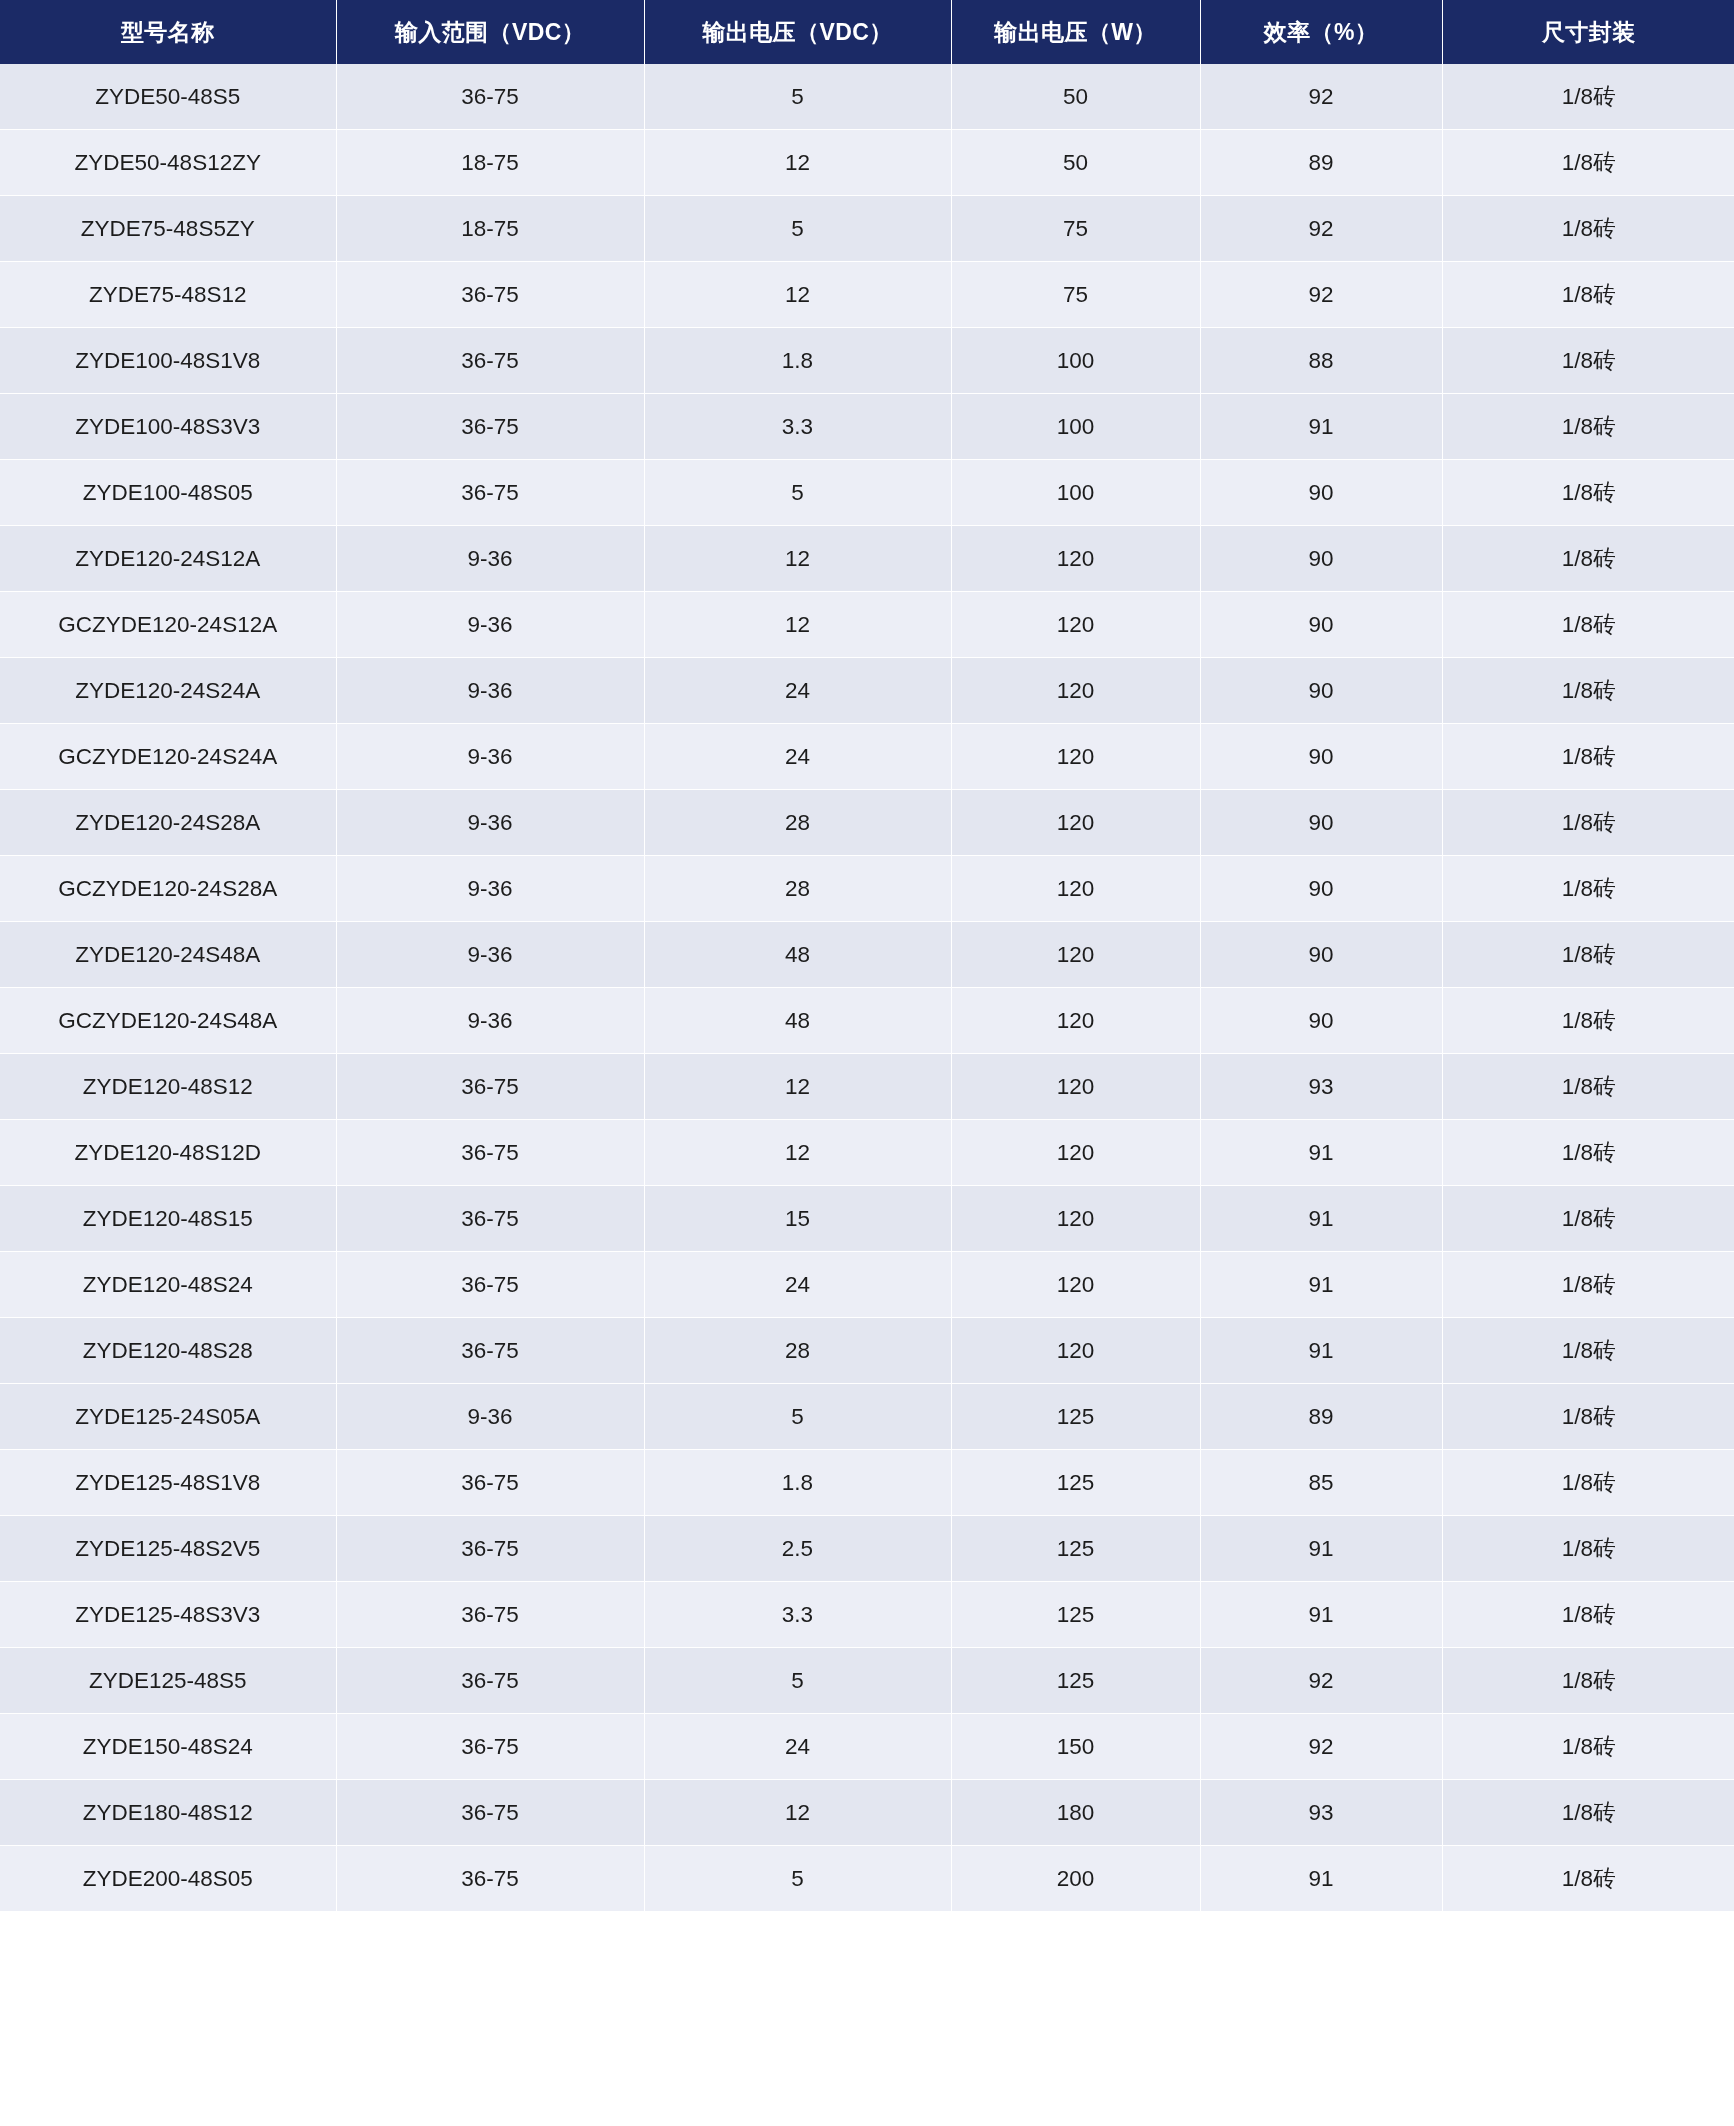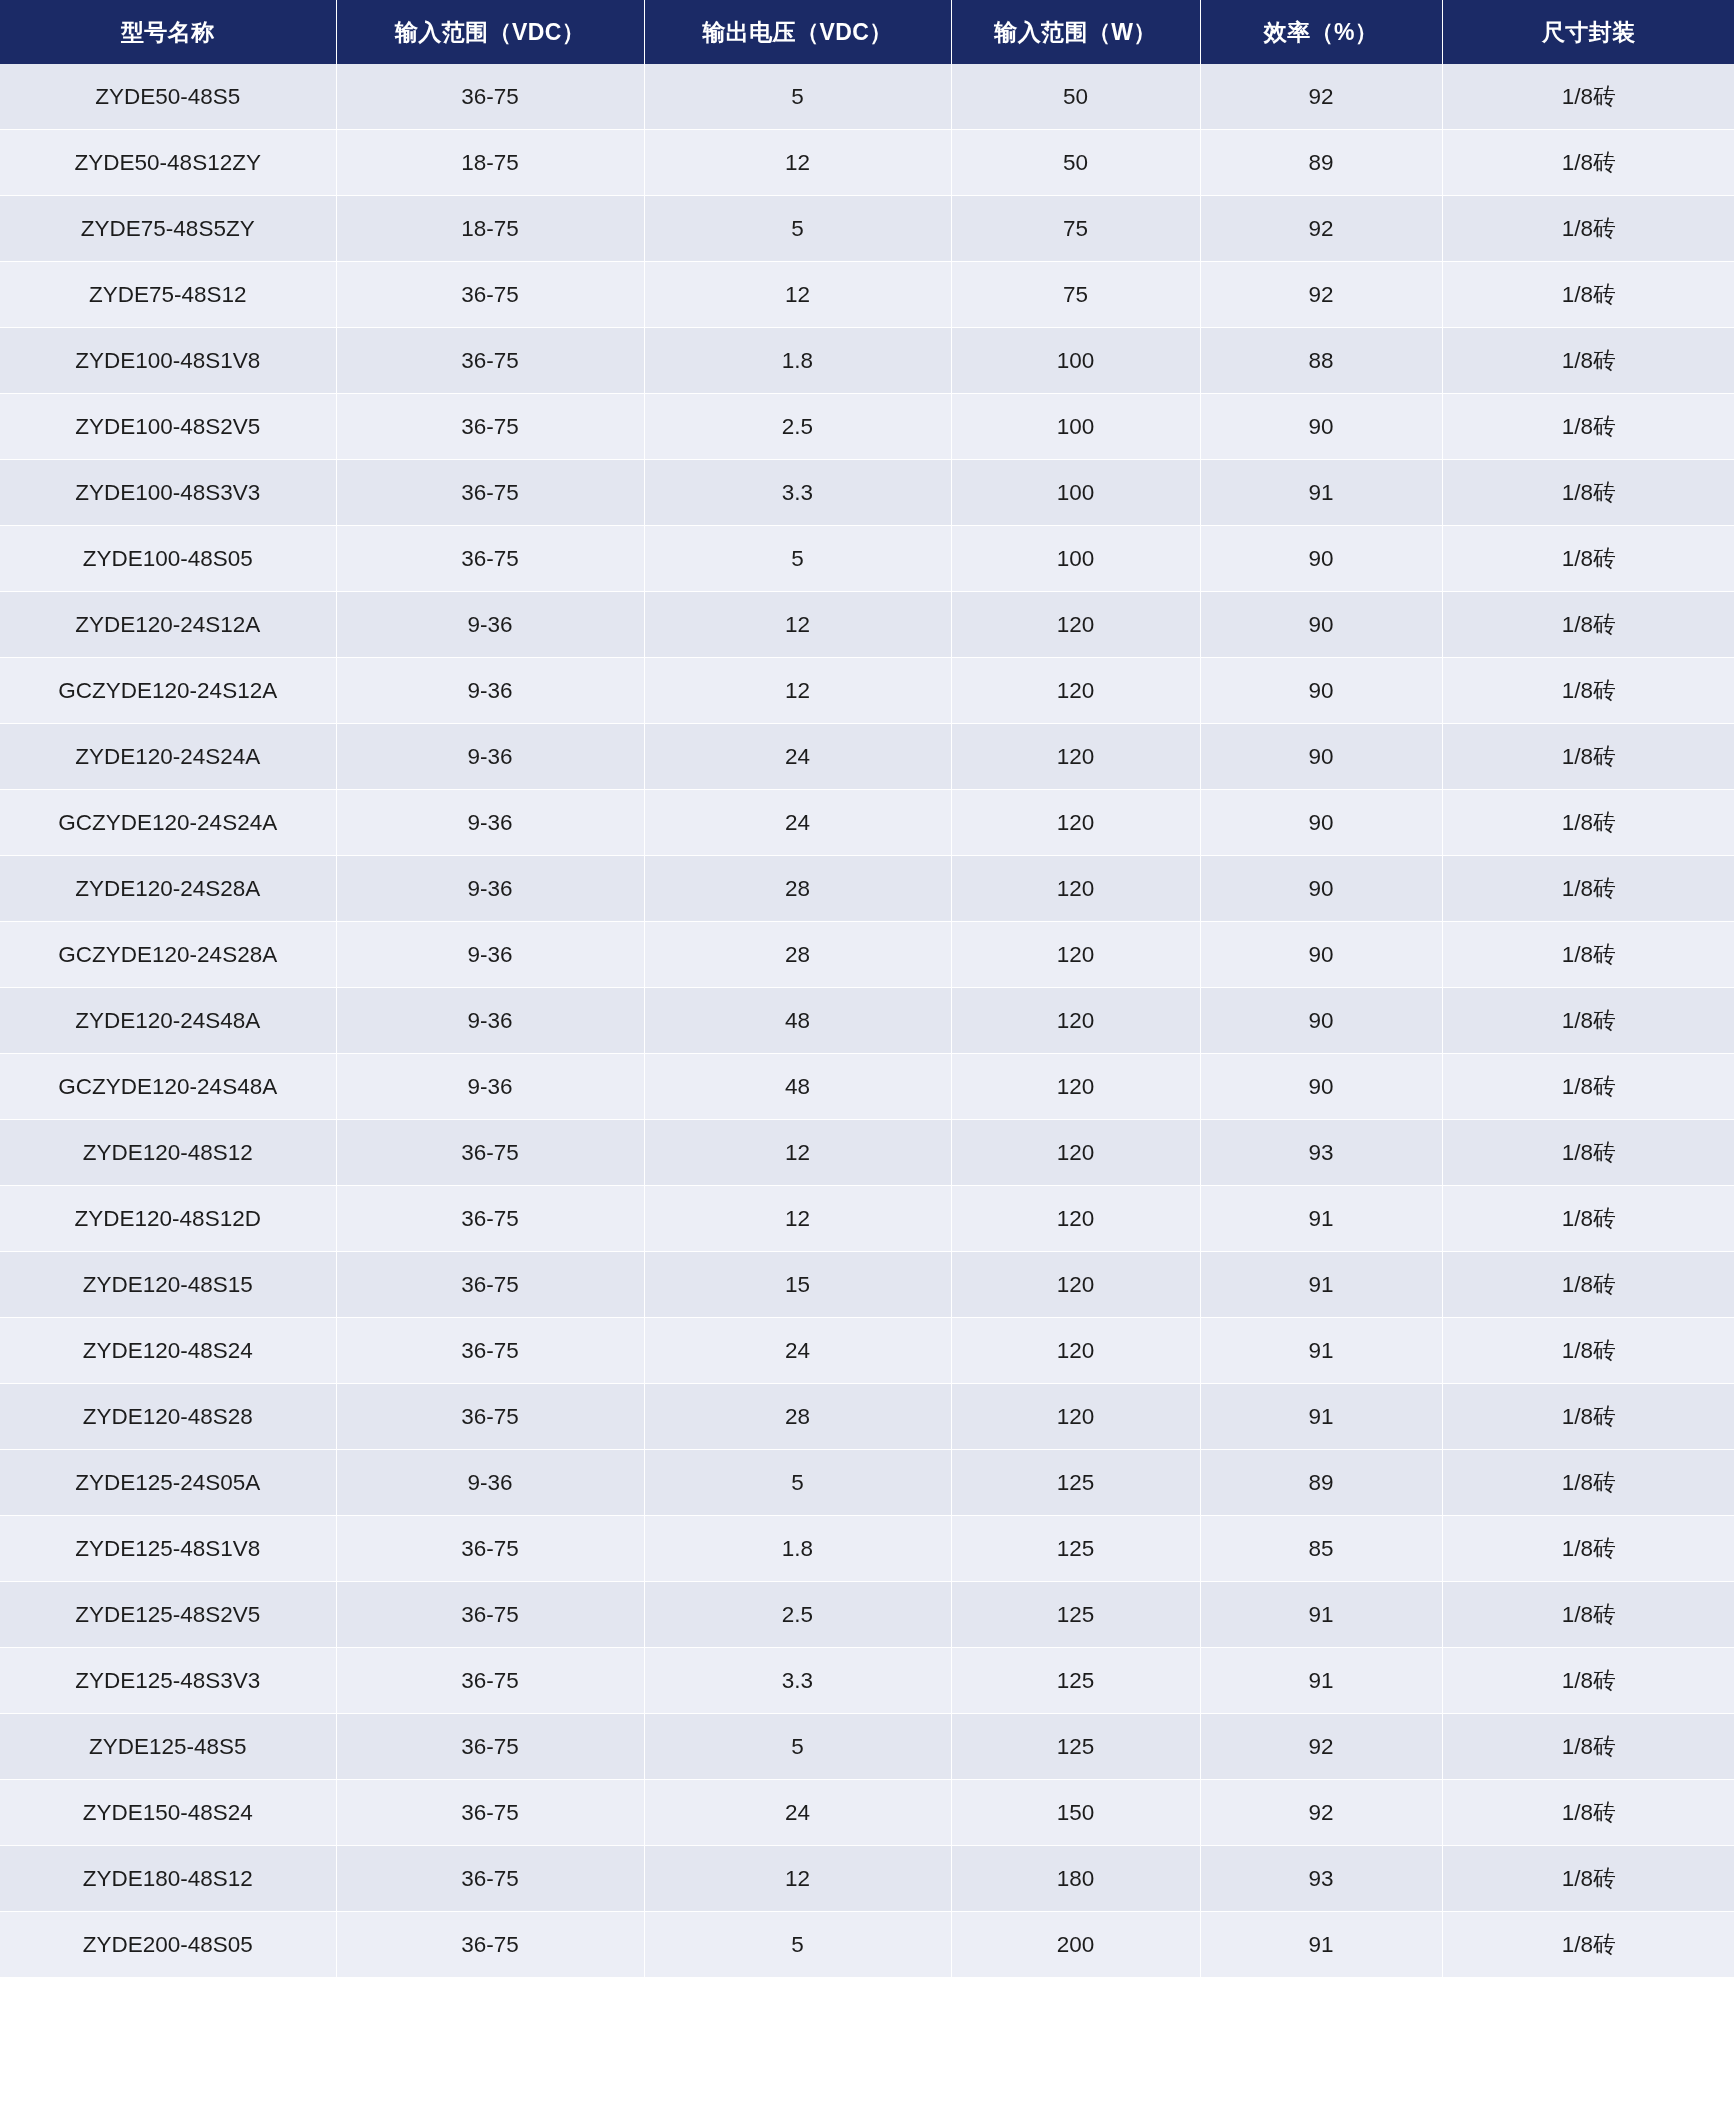--- a/index.html
+++ b/index.html
@@ -74,21 +74,21 @@
         <col class="c2">
         <col class="c3">
         <col class="c4">
         <col class="c5">
     </colgroup>
     <thead>
       <tr>
         <th>型号名称</th>
         <th>输入范围（VDC）</th>
         <th>输出电压（VDC）</th>
-        <th>输入范围（W）</th>
+        <th>输出电压（W）</th>
         <th>效率（%）</th>
         <th>尺寸封装</th>
       </tr>
     </thead>
     <tbody id="table-body">
         <tr class="row-odd">
           <td>ZYDE50-48S5</td>
           <td>36-75</td>
           <td>5</td>
           <td>50</td>
@@ -118,28 +118,20 @@
           <td>75</td>
           <td>92</td>
           <td>1/8砖</td>
         </tr>
         <tr class="row-odd">
           <td>ZYDE100-48S1V8</td>
           <td>36-75</td>
           <td>1.8</td>
           <td>100</td>
           <td>88</td>
-          <td>1/8砖</td>
-        </tr>
-        <tr class="row-even">
-          <td>ZYDE100-48S2V5</td>
-          <td>36-75</td>
-          <td>2.5</td>
-          <td>100</td>
-          <td>90</td>
           <td>1/8砖</td>
         </tr>
         <tr class="row-odd">
           <td>ZYDE100-48S3V3</td>
           <td>36-75</td>
           <td>3.3</td>
           <td>100</td>
           <td>91</td>
           <td>1/8砖</td>
         </tr>

